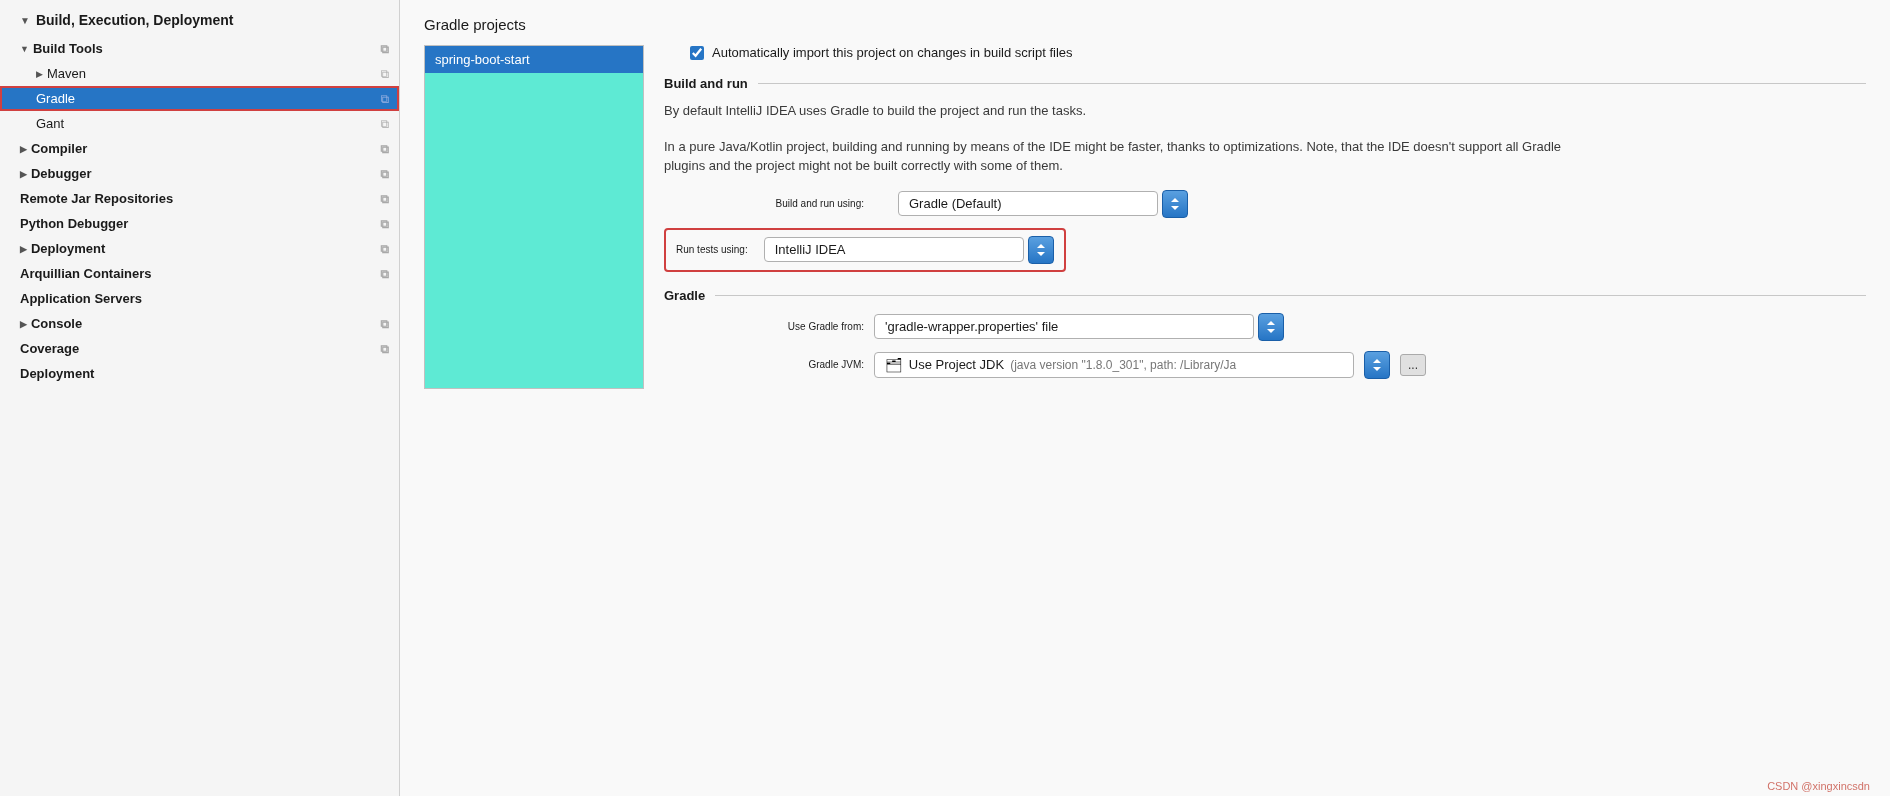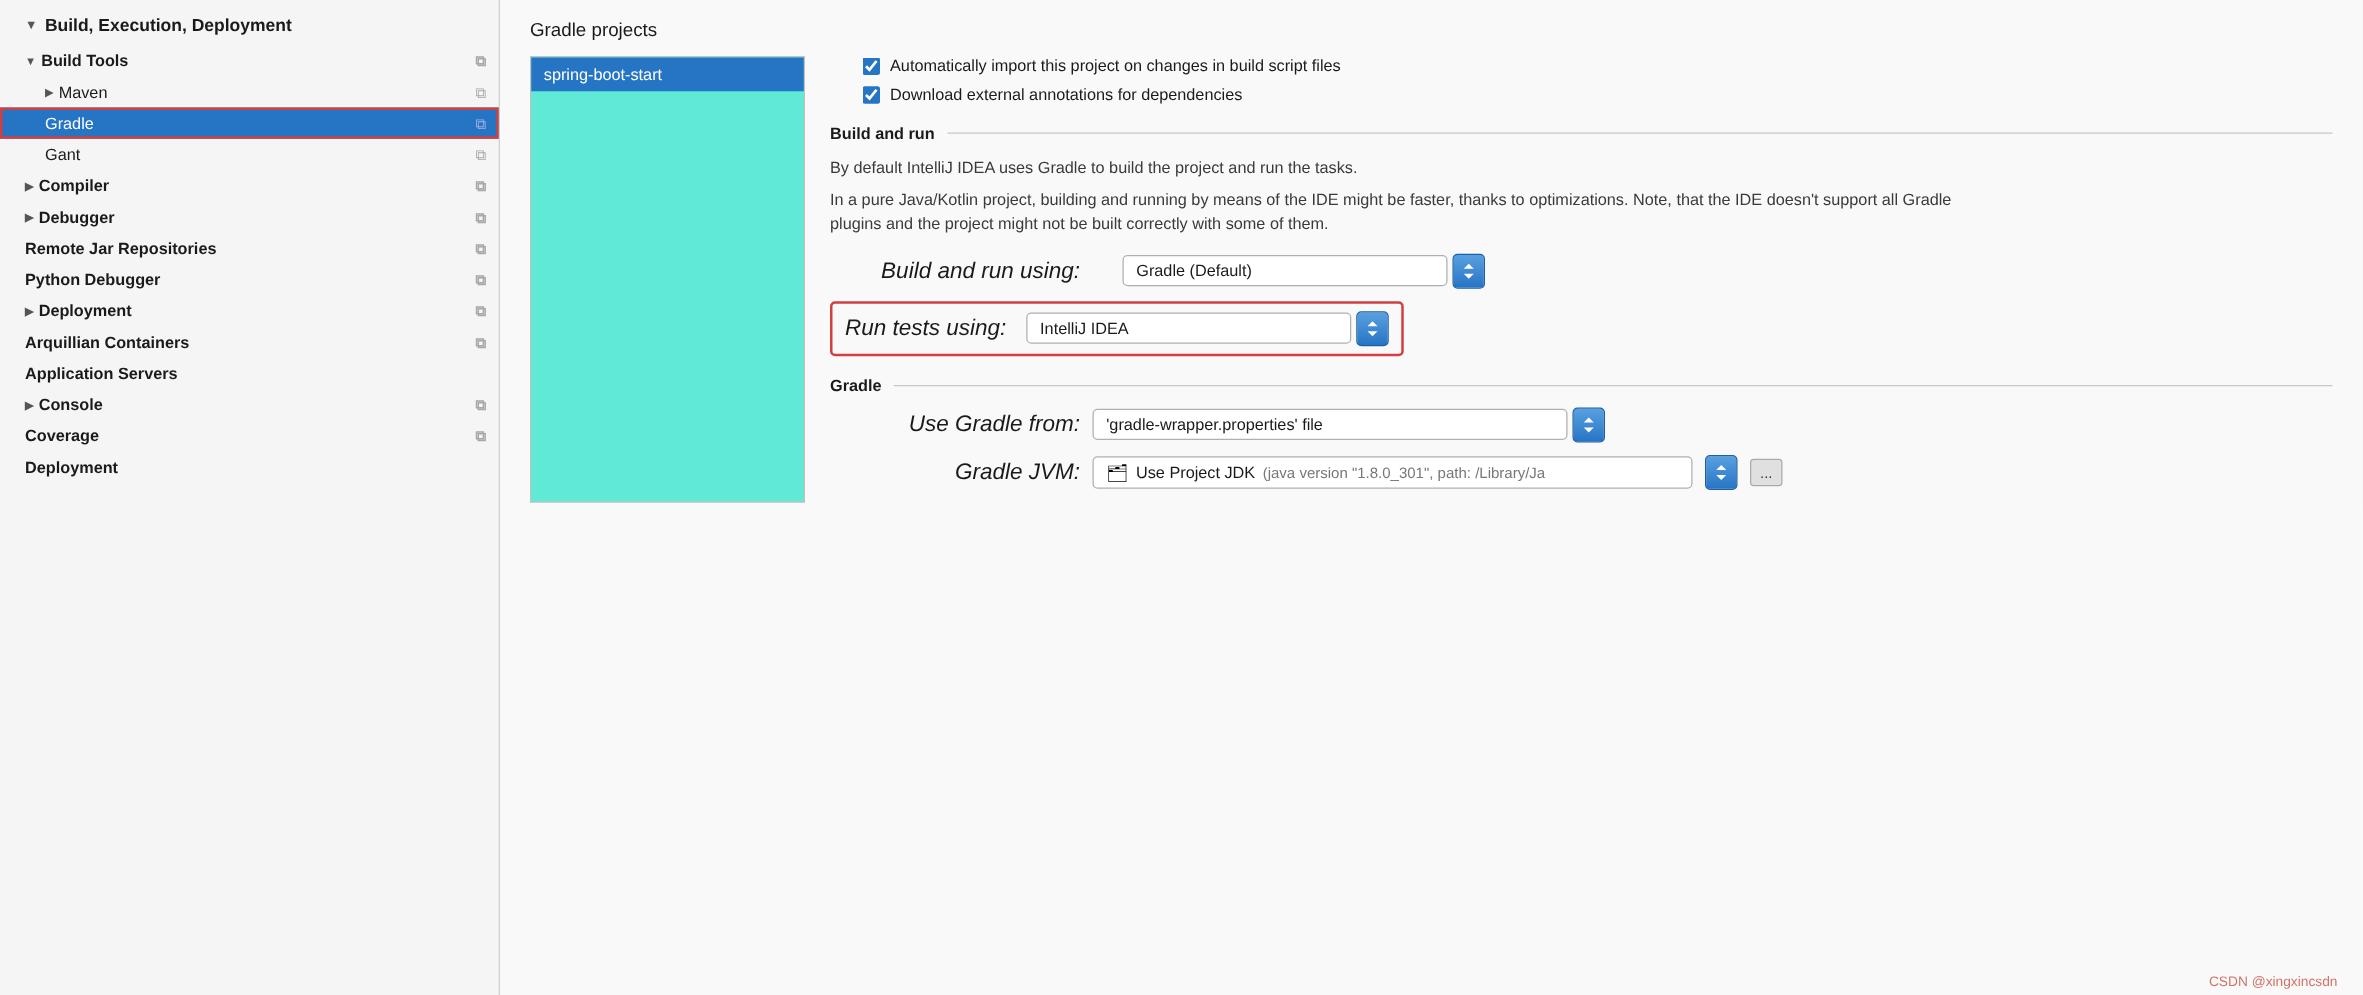--- a/index.html
+++ b/index.html
@@ -160,38 +160,37 @@
       flex: 1;
       height: 1px;
       background: #c8c8c8;
     }
 
     
     .desc-text {
       font-size: 13px;
       color: #3a3a3a;
       line-height: 1.5;
-      margin-bottom: 6px;
+      margin-bottom: 16px;
       max-width: 900px;
     }
 
     
     .form-row {
       display: flex;
       align-items: center;
       gap: 10px;
       margin-bottom: 10px;
     }
 
     .form-label {
-      font-size: 18px;
+      font-size: 10px;
       color: #1a1a1a;
       width: 200px;
       text-align: right;
-      font-style: italic;
     }
 
     .form-select-wrapper {
       display: flex;
       align-items: center;
       gap: 4px;
     }
 
     .form-select {
       border: 1px solid #b0b0b0;
@@ -392,24 +391,20 @@
 
     <div class="project-list">
       <div class="project-list-item">spring-boot-start</div>
     </div>
 
     <div style="padding-left: 20px; flex: 1;">
 
       <div class="checkbox-row">
         <input type="checkbox" id="auto-import" checked="" style="">
         <label for="auto-import">Automatically import this project on changes in build script files</label>
-      </div>
-      <div class="checkbox-row">
-        <input type="checkbox" id="download-annotations" checked="" style="">
-        <label for="download-annotations">Download external annotations for dependencies</label>
       </div>
 
       <div class="section-sep">
         <span class="section-sep-label">Build and run</span>
         <div class="section-sep-line"></div>
       </div>
 
       <p class="desc-text">By default IntelliJ IDEA uses Gradle to build the project and run the tasks.</p>
       <p class="desc-text" style="margin-bottom:14px;">In a pure Java/Kotlin project, building and running by means of the IDE might be faster, thanks to optimizations. Note, that the IDE doesn't support all Gradle plugins and the project might not be built correctly with some of them.</p>
 

